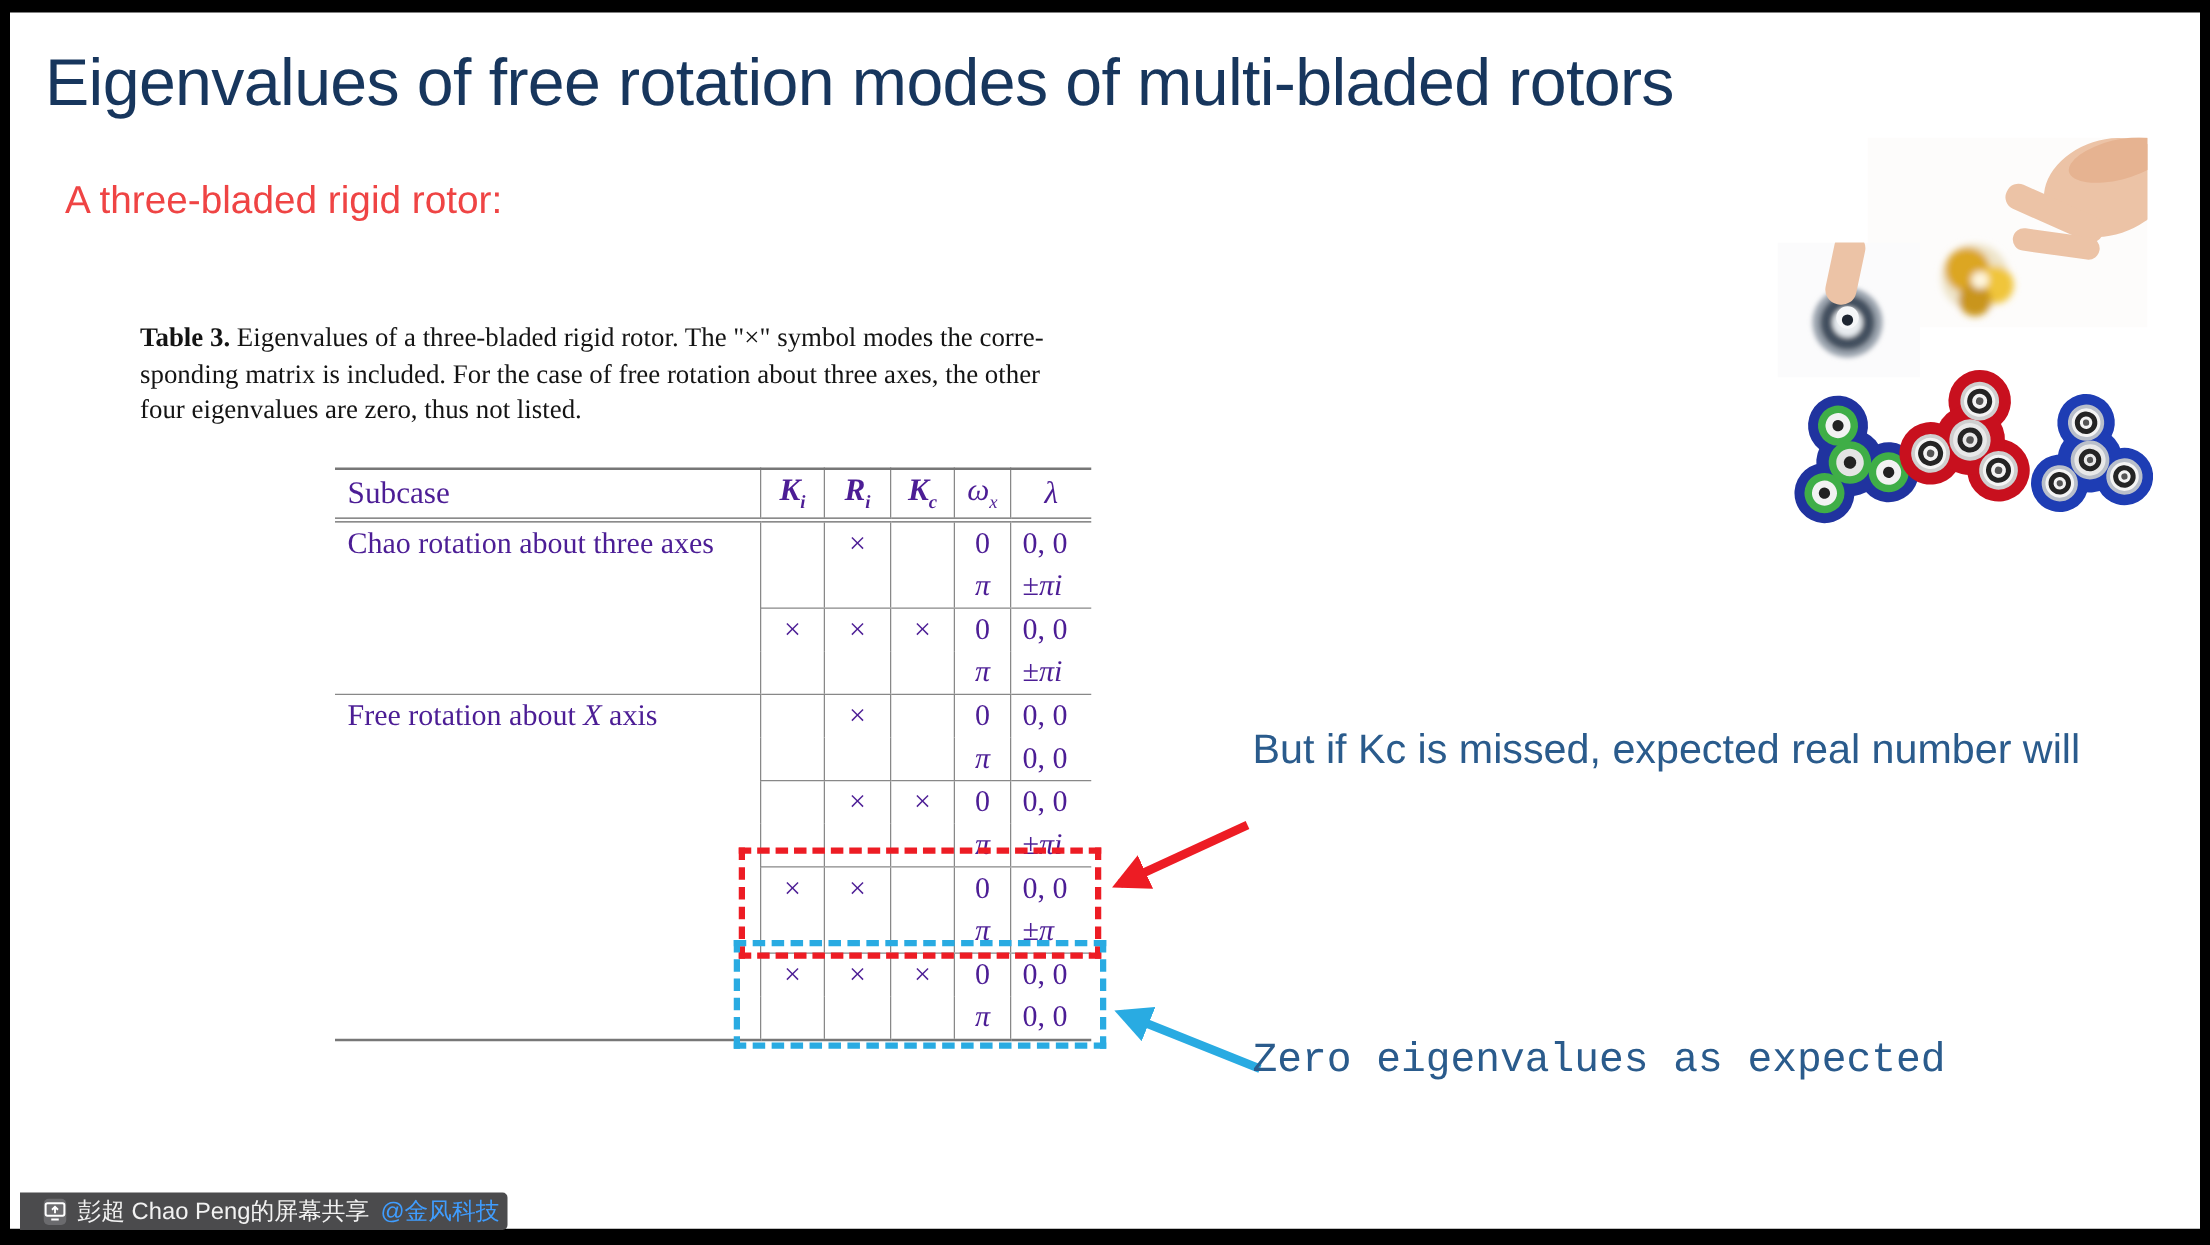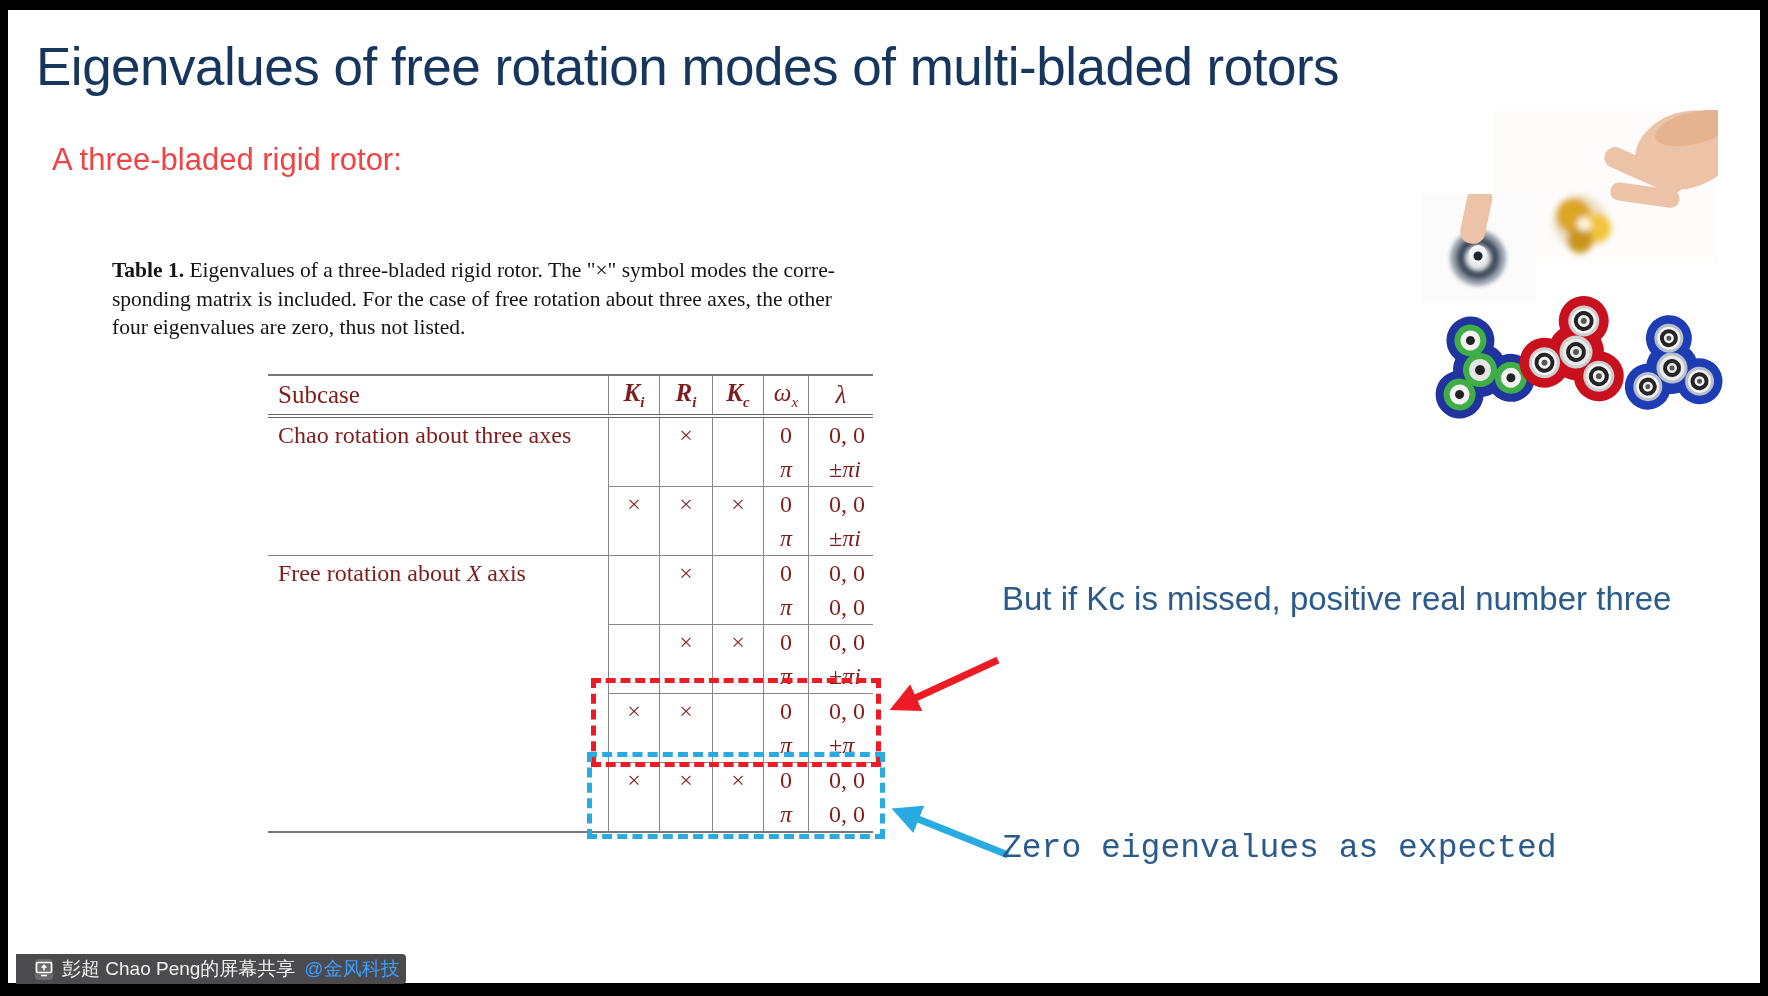--- a/index.html
+++ b/index.html
@@ -9,32 +9,32 @@
 
   .title{position:absolute;left:28px;top:26px;margin:0;font-size:53px;font-weight:normal;
          letter-spacing:-0.5px;color:#17365d;white-space:nowrap;}
   .subtitle{position:absolute;left:44px;top:132px;font-size:31px;color:#ef4444;}
 
   .caption{position:absolute;left:104px;top:246px;width:940px;color:#141414;
            font-family:"Liberation Serif",serif;font-size:21.5px;line-height:28.5px;}
   .cap-line{display:block;}
 
   table.eigen{position:absolute;left:260px;top:364px;width:592px;border-collapse:collapse;
-              table-layout:fixed;font-family:"Liberation Serif",serif;color:#7f1d1d;
+              table-layout:fixed;font-family:"Liberation Serif",serif;color:#4c1d95;
               border-top:2px solid #777;}
   .eigen th{height:38px;font-weight:normal;font-size:25px;border-bottom:4px double #666;
             text-align:center;padding:0;}
   .eigen th:first-child{text-align:left;padding-left:10px;}
   .eigen th:nth-child(1){width:330px}.eigen th:nth-child(2){width:50px}
   .eigen th:nth-child(3){width:52px}.eigen th:nth-child(4){width:50px}
   .eigen th:nth-child(5){width:44px}.eigen th:nth-child(6){width:64px}
   .eigen th:not(:first-child){border-left:1.5px solid #888;}
   .eigen td{height:34px;font-size:24px;text-align:center;padding:0;}
   .eigen td.subcase{text-align:left;padding-left:10px;}
-  .eigen td.c-l{text-align:left;padding-left:20px;}
+  .eigen td.c-l{text-align:left;padding-left:9px;}
   .eigen td:not(.subcase){border-left:1.5px solid #888;}
   .eigen tr.sep-partial td:not(.subcase){border-bottom:1.5px solid #888;}
   .eigen tr.sep-full td{border-bottom:1.5px solid #888;}
   .eigen tbody tr:last-child td{border-bottom:2px solid #777;}
   .eigen sub{font-size:60%;font-style:italic;}
   .hk-vector i,.hk-vector sub{font-weight:bold;}
 
   .box{position:absolute;border:5px dashed;}
   .box.red{left:583px;top:668px;width:280px;height:79px;border-color:#ed1c24;}
   .box.blue{left:579px;top:742px;width:288px;height:77px;border-color:#29abe2;}
@@ -60,21 +60,21 @@
 </style>
 </head>
 <body>
 
 <div class="slide">
 
   <h1 class="title">Eigenvalues of free rotation modes of multi-bladed rotors</h1>
   <div class="subtitle">A three-bladed rigid rotor:</div>
 
   <div class="caption">
-    <span class="cap-line"><b>Table 1.</b> <span>Eigenvalues of a three-bladed rigid rotor. The "×" symbol modes the corre-</span></span>
+    <span class="cap-line"><b>Table 3.</b> <span>Eigenvalues of a three-bladed rigid rotor. The "×" symbol modes the corre-</span></span>
     <span class="cap-line">sponding matrix is included. For the case of free rotation about three axes, the other</span>
     <span class="cap-line">four eigenvalues are zero, thus not listed.</span>
   </div>
 
   <table class="eigen">
     <thead>
         <tr>
           <th class="hk-plain">Subcase</th>
           <th class="hk-vector"><i>K</i><sub>i</sub></th>
           <th class="hk-vector"><i>R</i><sub>i</sub></th>
@@ -193,21 +193,21 @@
       </marker>
       <marker id="ba" markerWidth="4.2" markerHeight="4.2" refX="3.2" refY="2.1" orient="auto">
         <path d="M0,0 L4.2,2.1 L0,4.2 z" fill="#29abe2"></path>
       </marker>
     </defs>
     <line x1="990" y1="650" x2="888" y2="697" stroke="#ed1c24" stroke-width="7" marker-end="url(#ra)"></line>
     <line x1="1000" y1="845" x2="890" y2="801" stroke="#29abe2" stroke-width="7" marker-end="url(#ba)"></line>
   </svg>
 
   <div class="note note-1">
-    <div>But if Kc is missed, positive real number three</div>
+    <div>But if Kc is missed, expected real number will</div>
   </div>
   <div class="note note-2">Zero eigenvalues as expected</div>
 
   <div class="photo photo-a">
     <svg width="224" height="152" viewBox="0 0 224 152">
       <defs>
           <filter id="b1" x="-40%" y="-40%" width="180%" height="180%">
             <feGaussianBlur stdDeviation="3"></feGaussianBlur>
           </filter>
         </defs>

